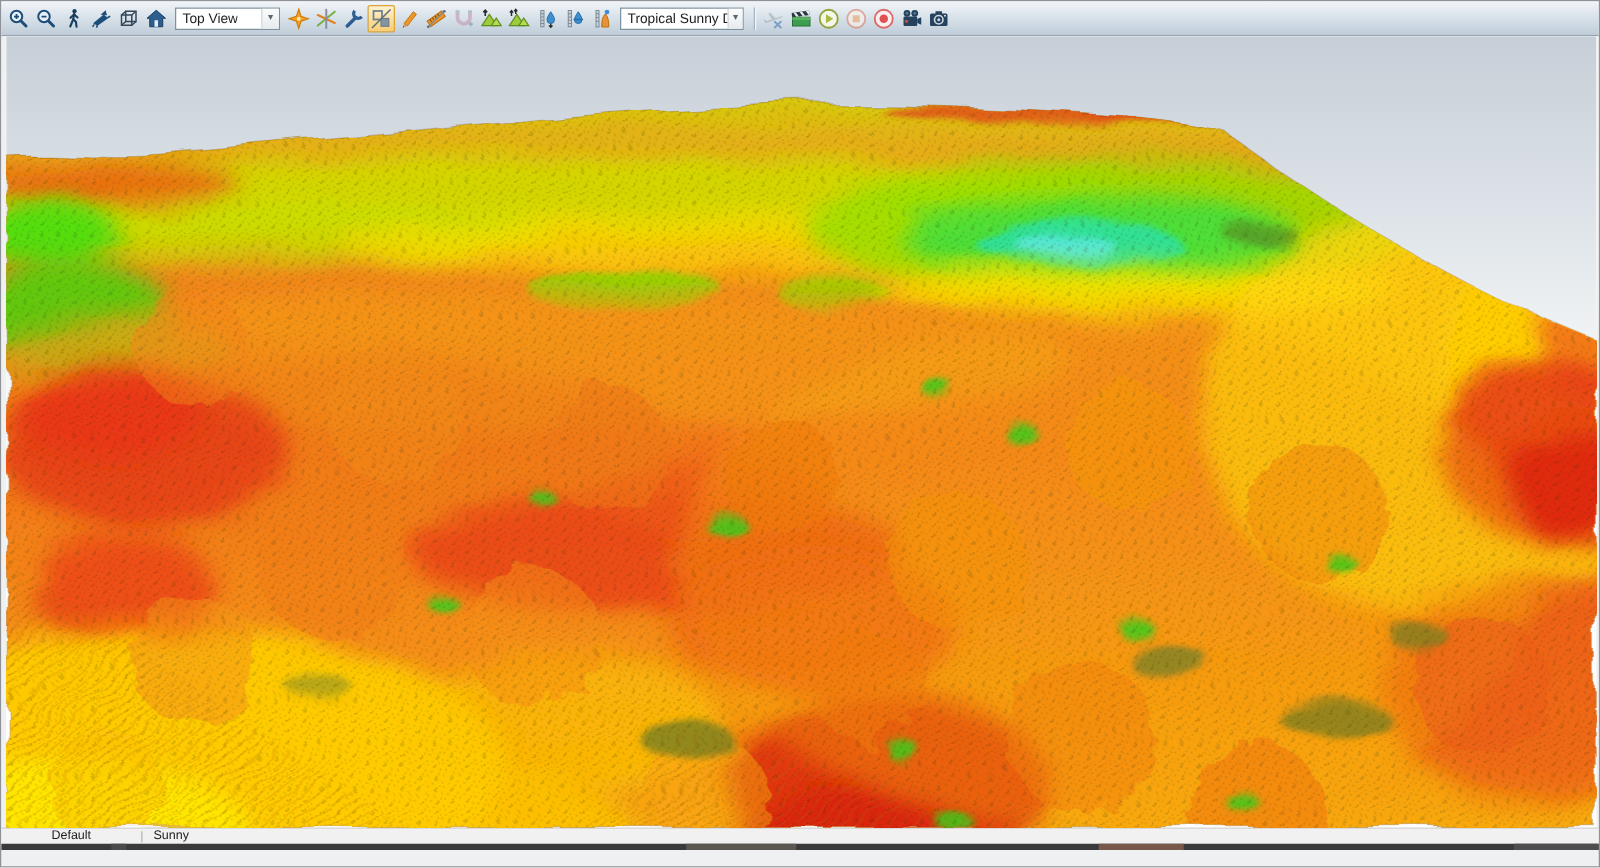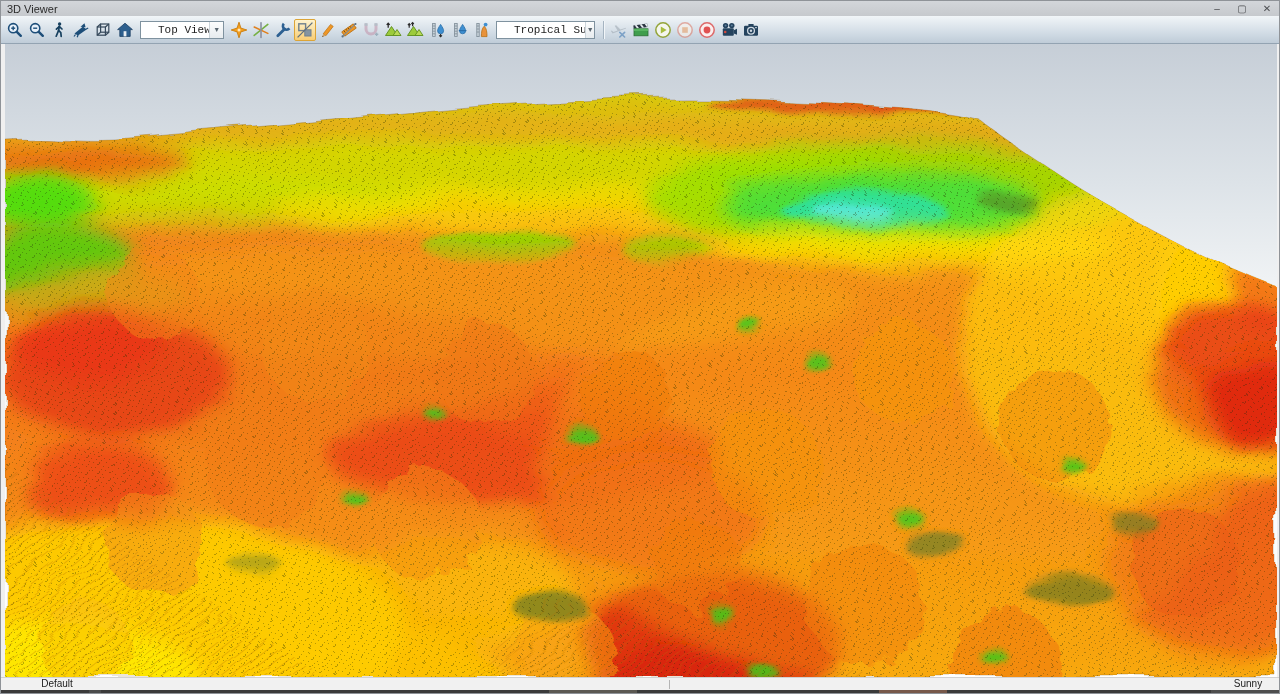--- a/index.html
+++ b/index.html
@@ -10,51 +10,43 @@
   .win-controls{margin-left:auto;display:flex;gap:13px;align-items:center;}
   .wc{font-size:10px;line-height:12px;color:#4d4f52;cursor:default;width:12px;text-align:center;}
   
   .toolbar{height:28px;background:linear-gradient(#f1f5f8,#d3dde6 60%,#bfccd8);border-bottom:1px solid #93a3b2;display:flex;align-items:center;padding:0 3px;box-sizing:border-box;}
   .tgroup{display:flex;align-items:center;}
   .tbtn{width:22px;height:22px;display:flex;align-items:center;justify-content:center;border:1px solid transparent;border-radius:2px;margin:0 0px;box-sizing:border-box;}
   .tbtn svg{width:18px;height:18px;display:block;}
   .tbtn.active{background:linear-gradient(#fdf3cf,#f8cd74);border-color:#dca437;}
   .tbtn.disabled{opacity:.62;}
   .combo{height:18px;background:#fff;border:1px solid #7f929f;display:flex;align-items:center;font-size:11px;color:#1d1d1d;box-sizing:border-box;margin:0 4px;}
-  .combo .cv{padding-left:17px;white-space:nowrap;overflow:hidden;font-family:Liberation Mono, monospace;}
+  .combo .cv{padding-left:5px;white-space:nowrap;overflow:hidden;}
   .combo .arrow{width:13px;height:100%;margin-left:auto;border-left:1px solid #ccd4da;background:linear-gradient(#fcfdfd,#e7ebee);display:flex;align-items:center;justify-content:center;font-size:7px;color:#5a6771;}
   .combo.view{width:84px;}
   .combo.sky{width:99px;}
   .tsep{width:1px;height:18px;background:#a5b4c1;margin:0 4px;box-shadow:1px 0 0 #f2f6f9;}
   
   .viewport{height:633px;background:#f0f0f0;padding:0 4px;box-sizing:border-box;}
   .viewport svg{display:block;width:1272px;height:633px;background:#fff;}
   
-  .statusbar{height:13px;background:#f1f1f1;border-top:1px solid #d2d2d2;box-sizing:border-box;display:flex;justify-content:space-between;align-items:center;font-size:10px;color:#1c1c1c;}
+  .statusbar{height:13px;background:#f1f1f1;border-top:1px solid #d2d2d2;box-sizing:border-box;display:flex;justify-content:flex-start;align-items:center;font-size:10px;color:#1c1c1c;}
   .sb-cell{text-align:center;line-height:12px;}
   .sb-default{width:112px;}
   .sb-view{width:46px;margin-right:8px;}
   .sb-sep{width:1px;height:9px;background:#b4b4b4;}
   
   .taskbar-strip{position:relative;height:5px;background:#3a3a3a;}
   .taskbar-strip .seg{position:absolute;top:0;height:100%;}
 </style>
 </head>
 <body>
 
 <div class="window">
 
-  <div class="titlebar">
-    <span class="title">3D Viewer</span>
-    <div class="win-controls" id="win-controls">
-        <span class="wc">–</span>
-        <span class="wc">▢</span>
-        <span class="wc">✕</span>
-      </div>
-  </div>
 
   <div class="toolbar">
     <div class="tgroup">
         <div class="tbtn normal">
           <svg viewBox="0 0 18 18">
             <circle cx="7.2" cy="7.2" r="4.6" fill="#e8f1fa" stroke="#1d4e79" stroke-width="1.6"></circle>
             <line x1="10.8" y1="10.8" x2="14.8" y2="14.8" stroke="#1d4e79" stroke-width="2.4" stroke-linecap="round"></line>
             <line x1="5.2" y1="7.2" x2="9.2" y2="7.2" stroke="#1d4e79" stroke-width="1.4"></line>
             <line x1="7.2" y1="5.2" x2="7.2" y2="9.2" stroke="#1d4e79" stroke-width="1.4"></line>
           </svg>

